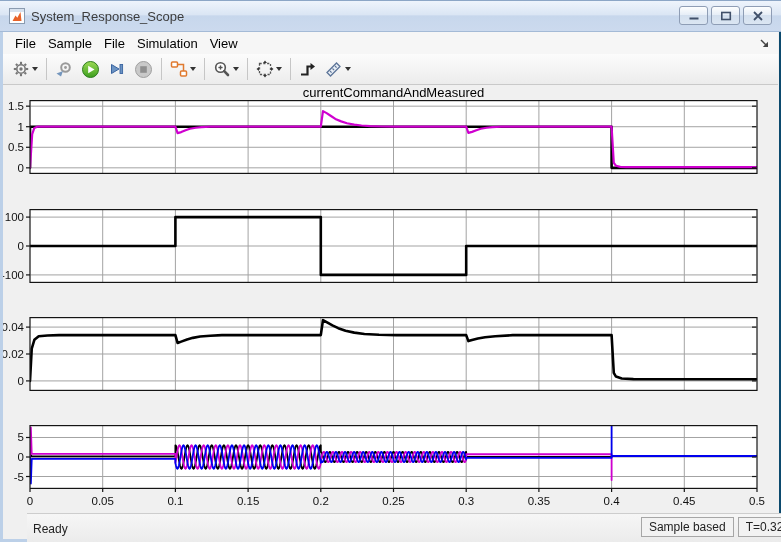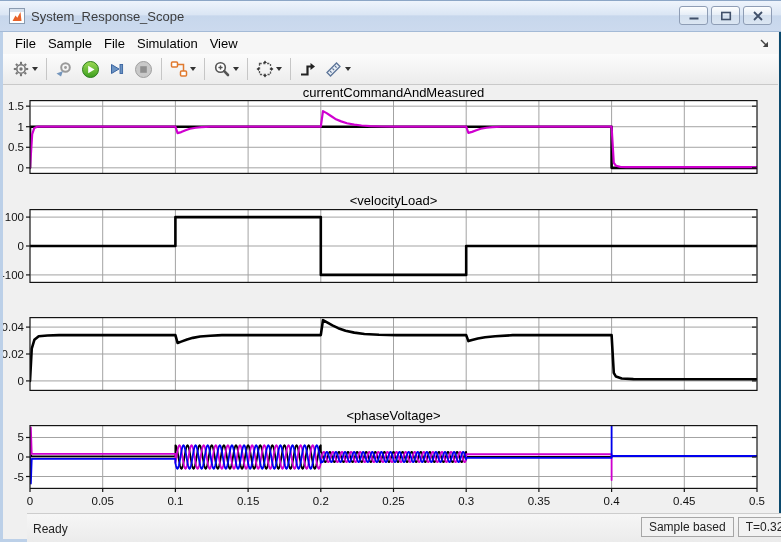--- a/index.html
+++ b/index.html
@@ -230,21 +230,20 @@
         <line x1="749" y1="47.277777777777786" x2="753.4" y2="47.277777777777786" stroke="#141414" stroke-width="1.2"></line>
         <text x="21" y="51.277777777777786" text-anchor="end" font-size="11.5" fill="#111" font-family="Liberation Sans, sans-serif">0.5</text>
         <line x1="23" y1="26.72222222222222" x2="27" y2="26.72222222222222" stroke="#141414" stroke-width="1.2"></line>
         <line x1="749" y1="26.72222222222222" x2="753.4" y2="26.72222222222222" stroke="#141414" stroke-width="1.2"></line>
         <text x="21" y="30.72222222222222" text-anchor="end" font-size="11.5" fill="#111" font-family="Liberation Sans, sans-serif">1</text>
         <line x1="23" y1="6.166666666666663" x2="27" y2="6.166666666666663" stroke="#141414" stroke-width="1.2"></line>
         <line x1="749" y1="6.166666666666663" x2="753.4" y2="6.166666666666663" stroke="#141414" stroke-width="1.2"></line>
         <text x="21" y="10.166666666666664" text-anchor="end" font-size="11.5" fill="#111" font-family="Liberation Sans, sans-serif">1.5</text>
       </svg>
 
-    <div class="plot-title" style="top:108px;">&lt;velocityLoad&gt;</div>
     <svg class="axes" style="top:124px;" width="775" height="74" viewBox="0 0 775 74">
         <rect x="27" y="0" width="727" height="74" fill="#ffffff"></rect>
         <line x1="99.7" y1="0.5" x2="99.7" y2="73.5" stroke="#a3a3a3" stroke-width="1"></line>
         <line x1="172.4" y1="0.5" x2="172.4" y2="73.5" stroke="#a3a3a3" stroke-width="1"></line>
         <line x1="245.1" y1="0.5" x2="245.1" y2="73.5" stroke="#a3a3a3" stroke-width="1"></line>
         <line x1="317.8" y1="0.5" x2="317.8" y2="73.5" stroke="#a3a3a3" stroke-width="1"></line>
         <line x1="390.5" y1="0.5" x2="390.5" y2="73.5" stroke="#a3a3a3" stroke-width="1"></line>
         <line x1="463.2" y1="0.5" x2="463.2" y2="73.5" stroke="#a3a3a3" stroke-width="1"></line>
         <line x1="535.9" y1="0.5" x2="535.9" y2="73.5" stroke="#a3a3a3" stroke-width="1"></line>
         <line x1="608.6" y1="0.5" x2="608.6" y2="73.5" stroke="#a3a3a3" stroke-width="1"></line>
@@ -295,21 +294,20 @@
         <line x1="749" y1="63.90909090909091" x2="753.4" y2="63.90909090909091" stroke="#141414" stroke-width="1.2"></line>
         <text x="21" y="67.9090909090909" text-anchor="end" font-size="11.5" fill="#111" font-family="Liberation Sans, sans-serif">0</text>
         <line x1="23" y1="37" x2="27" y2="37" stroke="#141414" stroke-width="1.2"></line>
         <line x1="749" y1="37" x2="753.4" y2="37" stroke="#141414" stroke-width="1.2"></line>
         <text x="21" y="41" text-anchor="end" font-size="11.5" fill="#111" font-family="Liberation Sans, sans-serif">0.02</text>
         <line x1="23" y1="10.09090909090909" x2="27" y2="10.09090909090909" stroke="#141414" stroke-width="1.2"></line>
         <line x1="749" y1="10.09090909090909" x2="753.4" y2="10.09090909090909" stroke="#141414" stroke-width="1.2"></line>
         <text x="21" y="14.09090909090909" text-anchor="end" font-size="11.5" fill="#111" font-family="Liberation Sans, sans-serif">0.04</text>
       </svg>
 
-    <div class="plot-title" style="top:323px;">&lt;phaseVoltage&gt;</div>
     <svg class="axes" style="top:340px;" width="775" height="86" viewBox="0 0 775 86">
         <rect x="27" y="0" width="727" height="64" fill="#ffffff"></rect>
         <line x1="99.7" y1="0.5" x2="99.7" y2="63.5" stroke="#a3a3a3" stroke-width="1"></line>
         <line x1="172.4" y1="0.5" x2="172.4" y2="63.5" stroke="#a3a3a3" stroke-width="1"></line>
         <line x1="245.1" y1="0.5" x2="245.1" y2="63.5" stroke="#a3a3a3" stroke-width="1"></line>
         <line x1="317.8" y1="0.5" x2="317.8" y2="63.5" stroke="#a3a3a3" stroke-width="1"></line>
         <line x1="390.5" y1="0.5" x2="390.5" y2="63.5" stroke="#a3a3a3" stroke-width="1"></line>
         <line x1="463.2" y1="0.5" x2="463.2" y2="63.5" stroke="#a3a3a3" stroke-width="1"></line>
         <line x1="535.9" y1="0.5" x2="535.9" y2="63.5" stroke="#a3a3a3" stroke-width="1"></line>
         <line x1="608.6" y1="0.5" x2="608.6" y2="63.5" stroke="#a3a3a3" stroke-width="1"></line>

